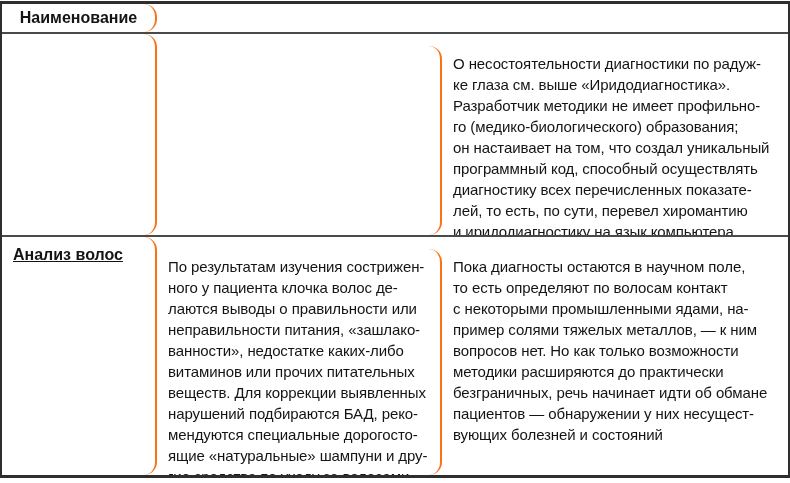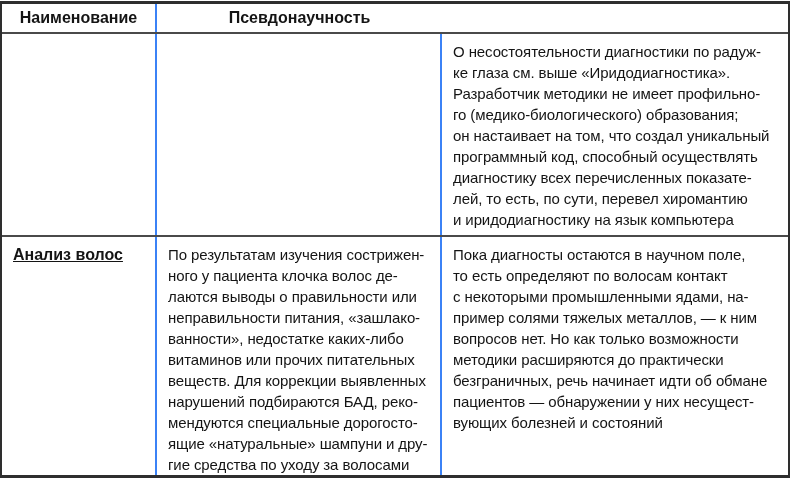--- a/index.html
+++ b/index.html
@@ -27,51 +27,51 @@
   .t-row {
     display: grid;
     grid-template-columns: 155px 285px 1fr;
     min-height: 0;
   }
   .t-row.bordered { border-bottom: 2px solid #4a4a4a; }
   .t-cell {
     min-width: 0;
     overflow: hidden;
   }
-  .t-cell.v-line { border-right: 2px solid #3b82f6; }
+  .t-cell.v-line { border-right: 2px solid #f97316; border-radius: 13px; }
   .header-cell {
     display: flex;
     align-items: center;
     justify-content: center;
     font-weight: bold;
     font-size: 16px;
   }
   .body-cell {
     padding: 7px 6px 0 11px;
     font-size: 15px;
     line-height: 21px;
     white-space: pre-line;
     letter-spacing: -0.1px;
+    margin-top: 12px;
   }
   .name-cell {
     padding: 7px 4px 0 11px;
     font-weight: bold;
     font-size: 16px;
     line-height: 21px;
     text-decoration: underline;
   }
 </style>
 </head>
 <body>
 
 <div class="doc-table">
 
   <div class="t-row bordered">
     <div class="t-cell v-line header-cell">Наименование</div>
-    <div class="t-cell header-cell">Псевдонаучность</div>
   </div>
 
   <div class="t-row bordered">
     <div class="t-cell v-line name-cell"></div>
     <div class="t-cell v-line body-cell"></div>
     <div class="t-cell body-cell">О несостоятельности диагностики по радуж-
 ке глаза см. выше «Иридодиагностика».
 Разработчик методики не имеет профильно-
 го (медико-биологического) образования;
 он настаивает на том, что создал уникальный

